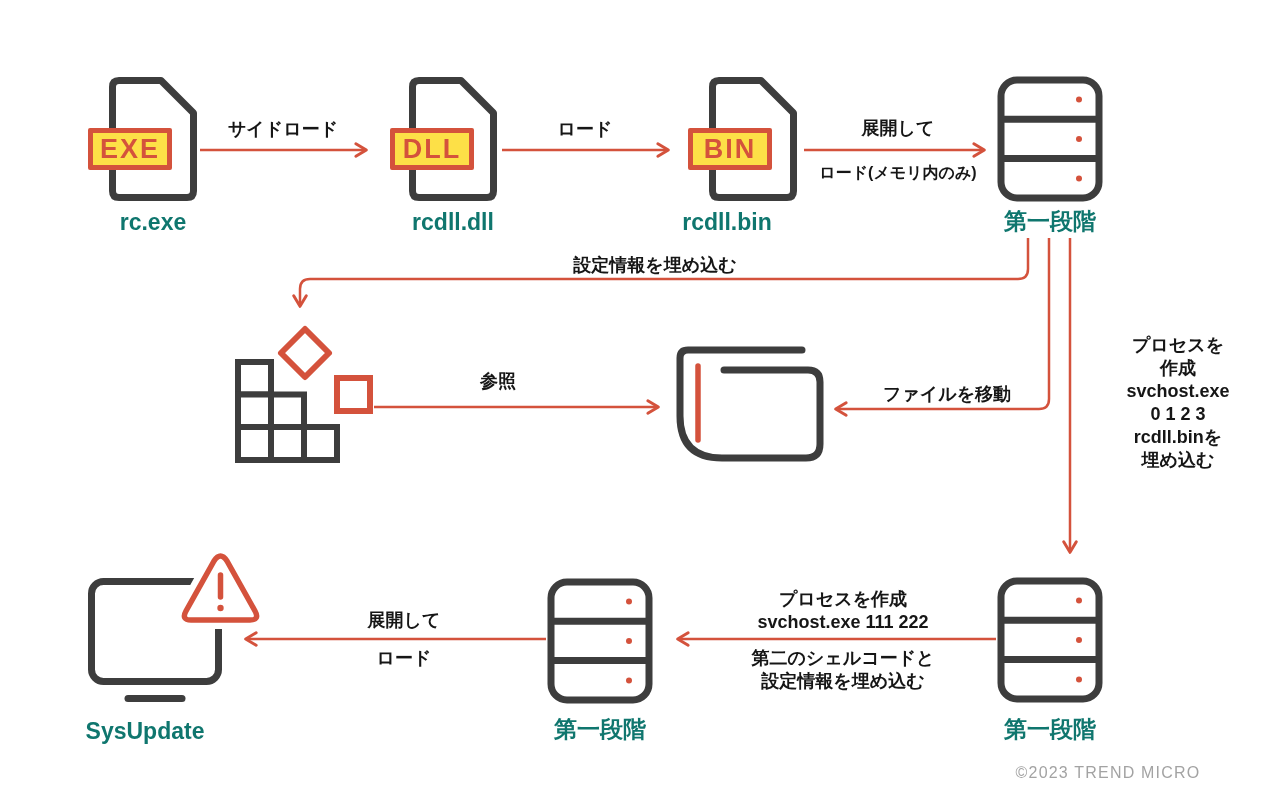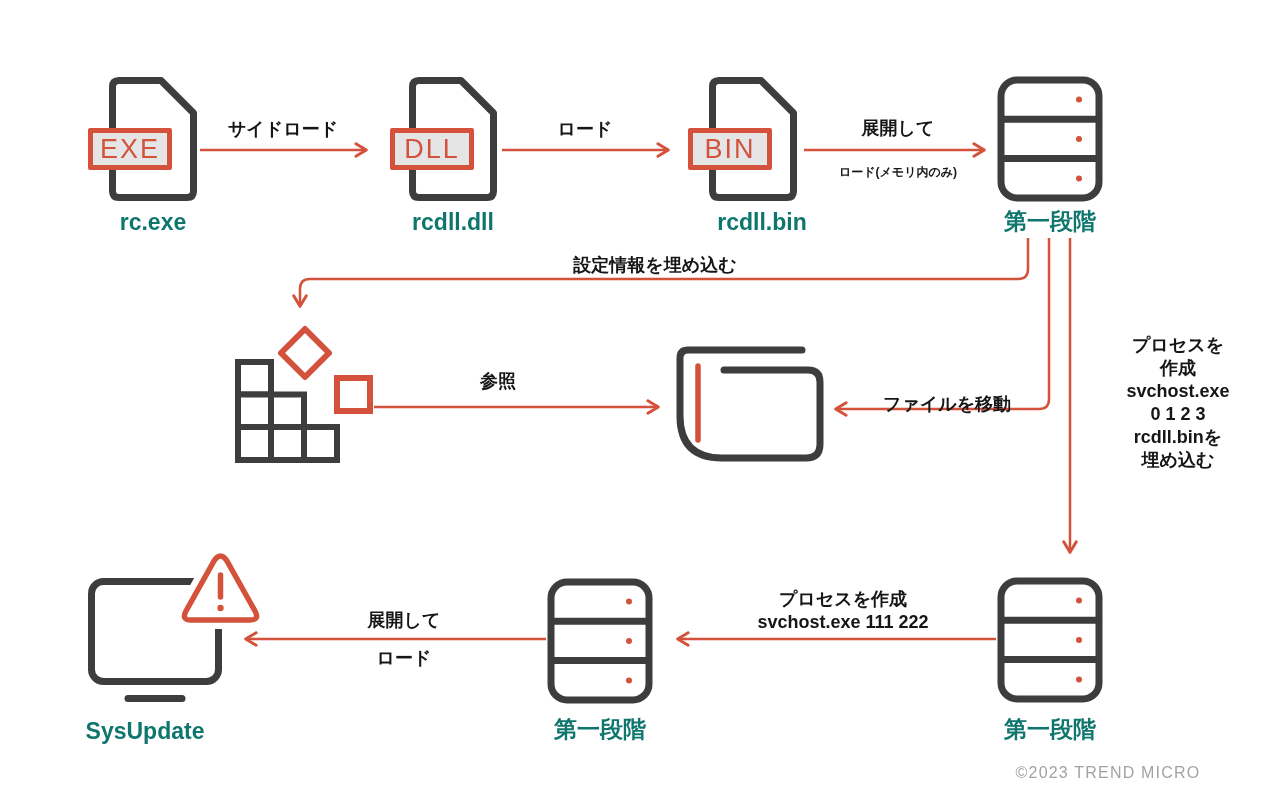--- a/index.html
+++ b/index.html
@@ -8,27 +8,27 @@
     font-family:"Liberation Sans","DejaVu Sans",sans-serif;
   }
   .abs{position:absolute;}
   svg{display:block;overflow:visible;}
   .lbl{
     position:absolute;transform:translate(-50%,-50%);
     white-space:pre-line;text-align:center;color:#161616;
     font-weight:700;line-height:23px;
   }
   .edge-lbl{font-size:18px;}
-  .edge-lbl.small{font-size:12px;}
+  .edge-lbl.small{font-size:16px;}
   .node-lbl{font-size:23px;line-height:27px;color:#0f766e;}
   .badge{
     position:absolute;box-sizing:border-box;width:84px;height:42px;
     display:flex;align-items:center;justify-content:center;
-    background:#e5e5e5;border:5px solid #d4523c;border-radius:2px;
-    color:#d4523c;font-size:27px;font-weight:400;letter-spacing:2px;
+    background:#fde047;border:5px solid #d4523c;border-radius:2px;
+    color:#d4523c;font-size:27px;font-weight:700;letter-spacing:2px;
   }
   .footer{
     position:absolute;transform:translate(-50%,-50%);
     color:#a3a3a3;font-size:16px;font-weight:500;letter-spacing:1.2px;white-space:nowrap;padding-left:42px;
   }
 </style>
 </head>
 <body>
 
 <div class="canvas">
@@ -61,21 +61,21 @@
   <svg class="abs" style="left:405px;top:76px" width="96" height="126" viewBox="0 0 96 126">
     <path d="M 56 4.5 H 14 Q 7.5 4.5 7.5 11 V 115 Q 7.5 121.5 14 121.5 H 82 Q 88.5 121.5 88.5 115 V 37 Z" fill="#ffffff" stroke="#3d3d3d" stroke-width="7" stroke-linejoin="round" stroke-linecap="round"></path>
   </svg>
   <div class="badge" style="left:390px;top:128px">DLL</div>
   <div class="lbl node-lbl" style="left:453px;top:222px">rcdll.dll</div>
 
   <svg class="abs" style="left:705px;top:76px" width="96" height="126" viewBox="0 0 96 126">
     <path d="M 56 4.5 H 14 Q 7.5 4.5 7.5 11 V 115 Q 7.5 121.5 14 121.5 H 82 Q 88.5 121.5 88.5 115 V 37 Z" fill="#ffffff" stroke="#3d3d3d" stroke-width="7" stroke-linejoin="round" stroke-linecap="round"></path>
   </svg>
   <div class="badge" style="left:688px;top:128px">BIN</div>
-  <div class="lbl node-lbl" style="left:762px;top:222px">rcdll.bin</div>
+  <div class="lbl node-lbl" style="left:727px;top:222px">rcdll.bin</div>
 
   <svg class="abs" style="left:997px;top:76px" width="106" height="126" viewBox="0 0 106 126">
     <rect x="4" y="4" width="98" height="118" rx="16" fill="#ffffff" stroke="#3d3d3d" stroke-width="7"></rect>
     <line x1="4" y1="43.3" x2="102" y2="43.3" stroke="#3d3d3d" stroke-width="7"></line>
     <line x1="4" y1="82.6" x2="102" y2="82.6" stroke="#3d3d3d" stroke-width="7"></line>
     <circle cx="82" cy="23.5" r="3" fill="#d4523c"></circle>
     <circle cx="82" cy="63" r="3" fill="#d4523c"></circle>
     <circle cx="82" cy="102.5" r="3" fill="#d4523c"></circle>
   </svg>
   <div class="lbl node-lbl" style="left:1050px;top:221px">第一段階</div>
@@ -129,24 +129,26 @@
     </g>
   </svg>
   <div class="lbl node-lbl" style="left:145px;top:731px">SysUpdate</div>
 
   <div class="lbl edge-lbl" style="left:283px;top:129px">サイドロード</div>
   <div class="lbl edge-lbl" style="left:585px;top:129px">ロード</div>
   <div class="lbl edge-lbl" style="left:898px;top:128px">展開して</div>
   <div class="lbl edge-lbl small" style="left:898px;top:172px">ロード(メモリ内のみ)</div>
   <div class="lbl edge-lbl" style="left:655px;top:265px">設定情報を埋め込む</div>
   <div class="lbl edge-lbl" style="left:498px;top:381px">参照</div>
-  <div class="lbl edge-lbl" style="left:947px;top:404px">ファイルを移動</div>
+  <div class="lbl edge-lbl" style="left:947px;top:394px">ファイルを移動</div>
   <div class="lbl edge-lbl" style="left:1178px;top:403px">プロセスを作成
 svchost.exe 0 1 2 3
 rcdll.binを埋め込む</div>
   <div class="lbl edge-lbl" style="left:843px;top:611px">プロセスを作成
 svchost.exe 111 222</div>
+  <div class="lbl edge-lbl" style="left:843px;top:670px">第二のシェルコードと
+設定情報を埋め込む</div>
   <div class="lbl edge-lbl" style="left:404px;top:620px">展開して</div>
   <div class="lbl edge-lbl" style="left:404px;top:658px">ロード</div>
 
   <div class="footer" style="left:1087px;top:773px">©2023 TREND MICRO</div>
 
 </div>
 
 </body></html>

